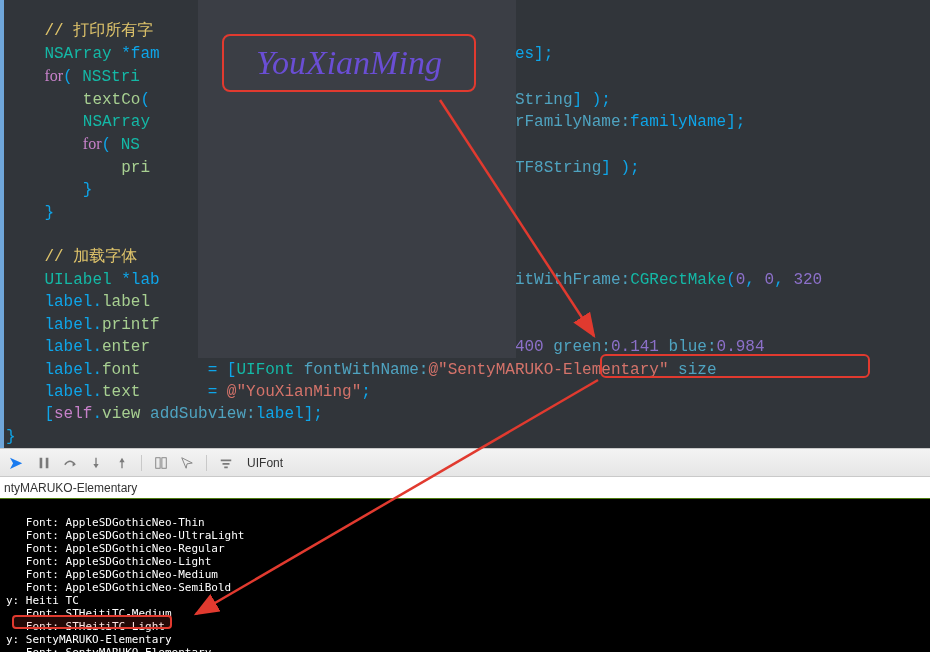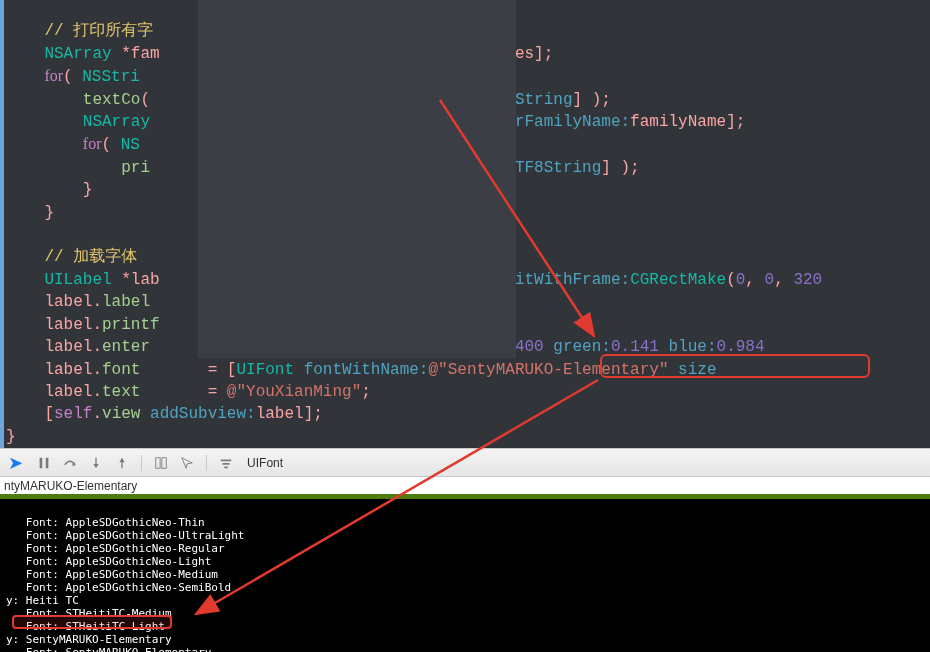--- a/index.html
+++ b/index.html
@@ -33,21 +33,21 @@
     line-height: 22.4px;
     color: #e2e2e2;
   }
   .kw { color: #c681c9; font-family: Liberation Serif, serif; }         
   .cls { color: #14b8a6; }
   .prop { color: #a7cf91; }       
   .num { color: #8c70c9; }
   .str { color: #d4736a; }
   .cmt { color: #e0c56b; }
   .self { color: #c681c9; }
-  .plain { color: #fca5a5; }
+  .plain { color: #0ea5e9; }
   .msg2 { color: #4fa3c0; }
 
   .overlay-box {
     position: absolute;
     left: 198px; top: 0px;
     width: 318px; height: 358px;
     background: #3b3e45;
     z-index: 2;
   }
   .sample-text {
@@ -110,21 +110,21 @@
   .toolbar .filter-text {
     color: #333;
     margin-left: 2px;
   }
 
   .searchbar {
     position: absolute;
     top: 477px; left: 0; right: 0;
     height: 22px;
     background: #fff;
-    border-bottom: 5px solid #4d7c0f;
+    border-bottom: 1px solid #4d7c0f;
     display: flex;
     align-items: center;
     gap: 4px;
     padding: 0 4px;
     font-family: -apple-system, Helvetica, Arial, sans-serif;
     font-size: 12px;
     color: #333;
   }
 
   .console {
@@ -176,20 +176,21 @@
 <span class="plain">    </span><span class="plain">label.</span><span class="prop">label</span><span style="visibility:hidden">XXXXXXXXXXXXXXXXXXXXXXXXXXXXXXXXX</span><span class="plain">;</span>
 <span class="plain">    </span><span class="plain">label.</span><span class="prop">printf</span><span style="visibility:hidden">XXXXXXXXXXXXXXXXXXXXXXXXXXXXXXX</span><span class="plain">enter</span><span class="plain">;</span>
 <span class="plain">    </span><span class="plain">label.</span><span class="prop">enter</span><span style="visibility:hidden">XXXXXXXXXXXXXXXXXXXXXXXXXXXXXX</span><span class="msg2">thRed:</span><span class="num">0.400</span><span class="msg2"> green:</span><span class="num">0.141</span><span class="msg2"> blue:</span><span class="num">0.984</span>
 <span class="plain">    </span><span class="plain">label.</span><span class="prop">font</span><span class="plain">       = [</span><span class="cls">UIFont</span><span class="msg2"> fontWithName:</span><span class="str">@"</span><span class="str">SentyMARUKO-Elementary</span><span class="str">"</span><span class="msg2"> size</span>
 <span class="plain">    </span><span class="plain">label.</span><span class="prop">text</span><span class="plain">       = </span><span class="str">@"YouXianMing"</span><span class="plain">;</span>
 <span class="plain">    </span><span class="plain">[</span><span class="self">self</span><span class="plain">.</span><span class="prop">view</span><span class="msg2"> addSubview:</span><span class="plain">label];</span>
 <span class="plain">}</span>
   </div>
 
   <div class="overlay-box"></div>
+  <div class="sample-text">YouXianMing</div>
   <div class="font-highlight-code"></div>
 </div>
 
 <div class="toolbar">
   <span class="blue-indicator">➤</span>
   <span class="icon">
       <svg viewBox="0 0 16 16">
         <rect x="3" y="2" width="3" height="12"></rect>
         <rect x="10" y="2" width="3" height="12"></rect>
       </svg>

